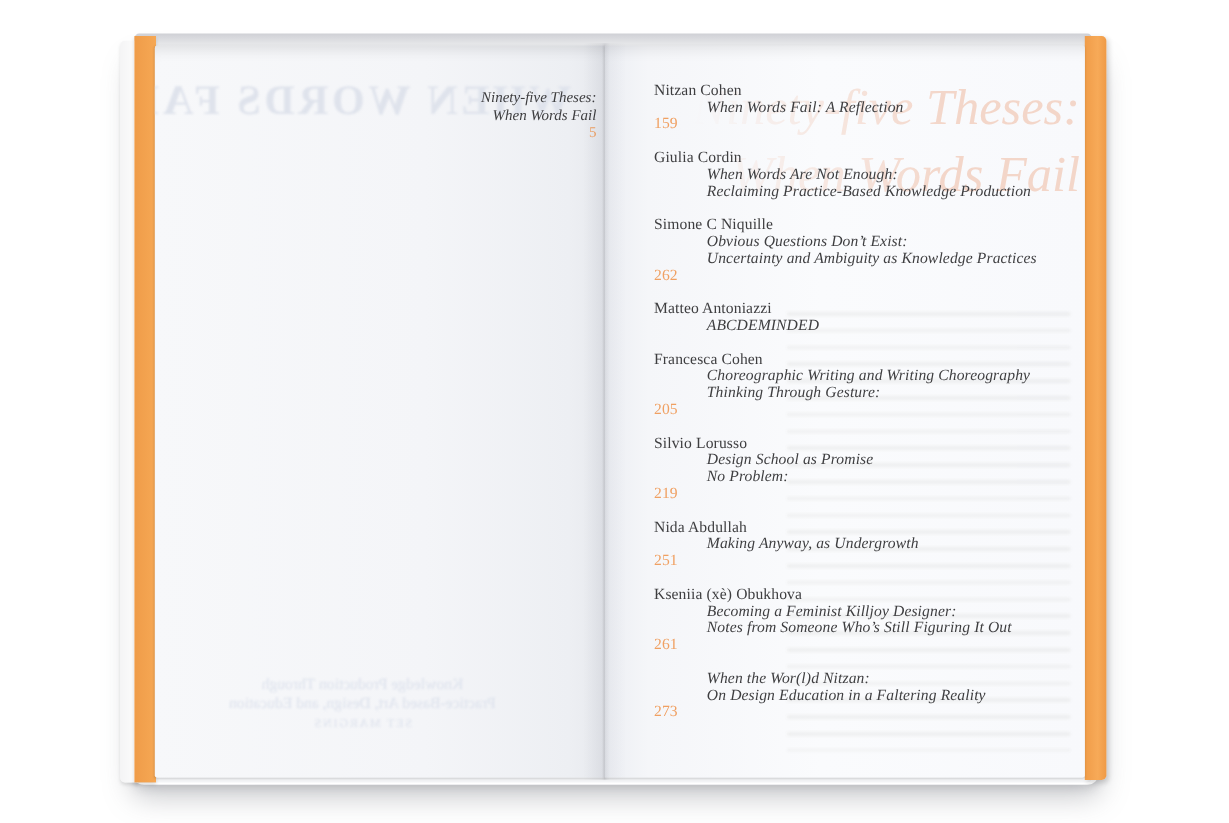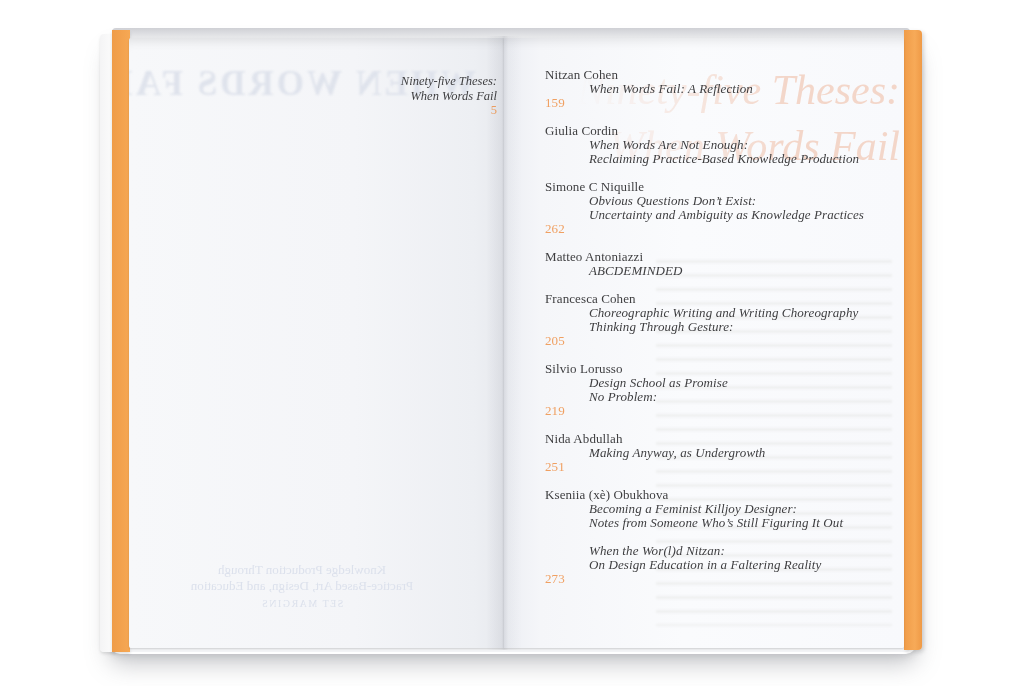--- a/index.html
+++ b/index.html
@@ -135,20 +135,21 @@
         <div class="toc-entry">
           <div class="toc-author">Nida Abdullah</div>
           <div class="toc-title">Making Anyway, as Undergrowth</div>
           <div class="toc-page">251</div>
         </div>
 
         <div class="toc-entry">
           <div class="toc-author">Kseniia (xè) Obukhova</div>
           <div class="toc-title">Becoming a Feminist Killjoy Designer:</div>
           <div class="toc-title">Notes from Someone Who’s Still Figuring It Out</div>
+          <div class="toc-page">261</div>
         </div>
 
         <div class="toc-entry">
           <div class="toc-title">When the Wor(l)d Nitzan:</div>
           <div class="toc-title">On Design Education in a Faltering Reality</div>
           <div class="toc-page">273</div>
         </div>
 
       </div>
     </div>

